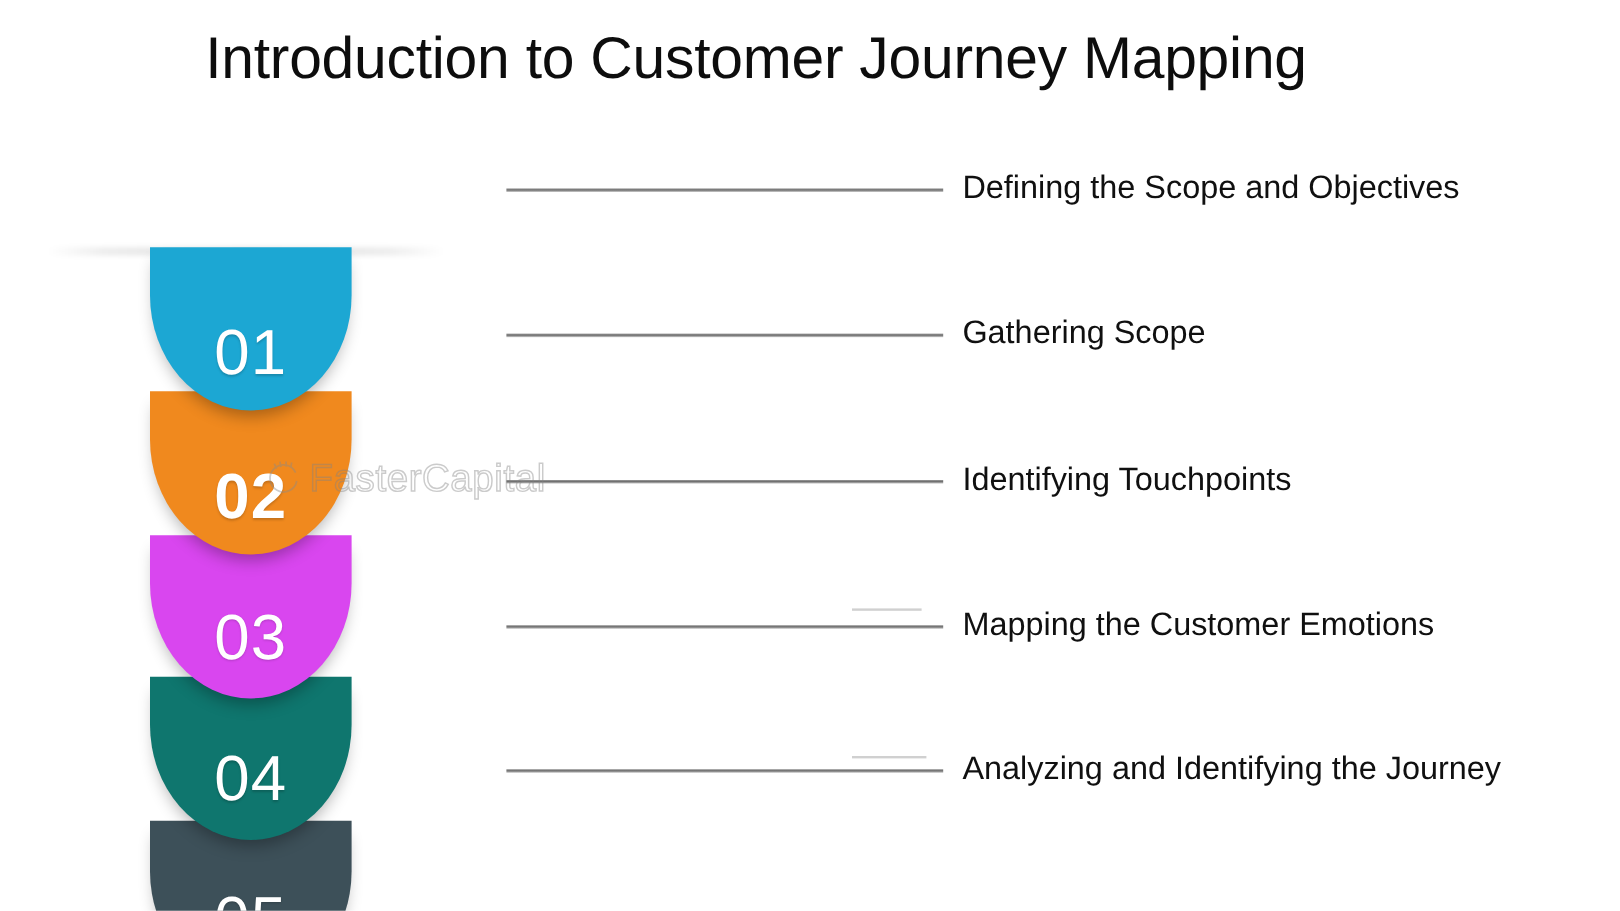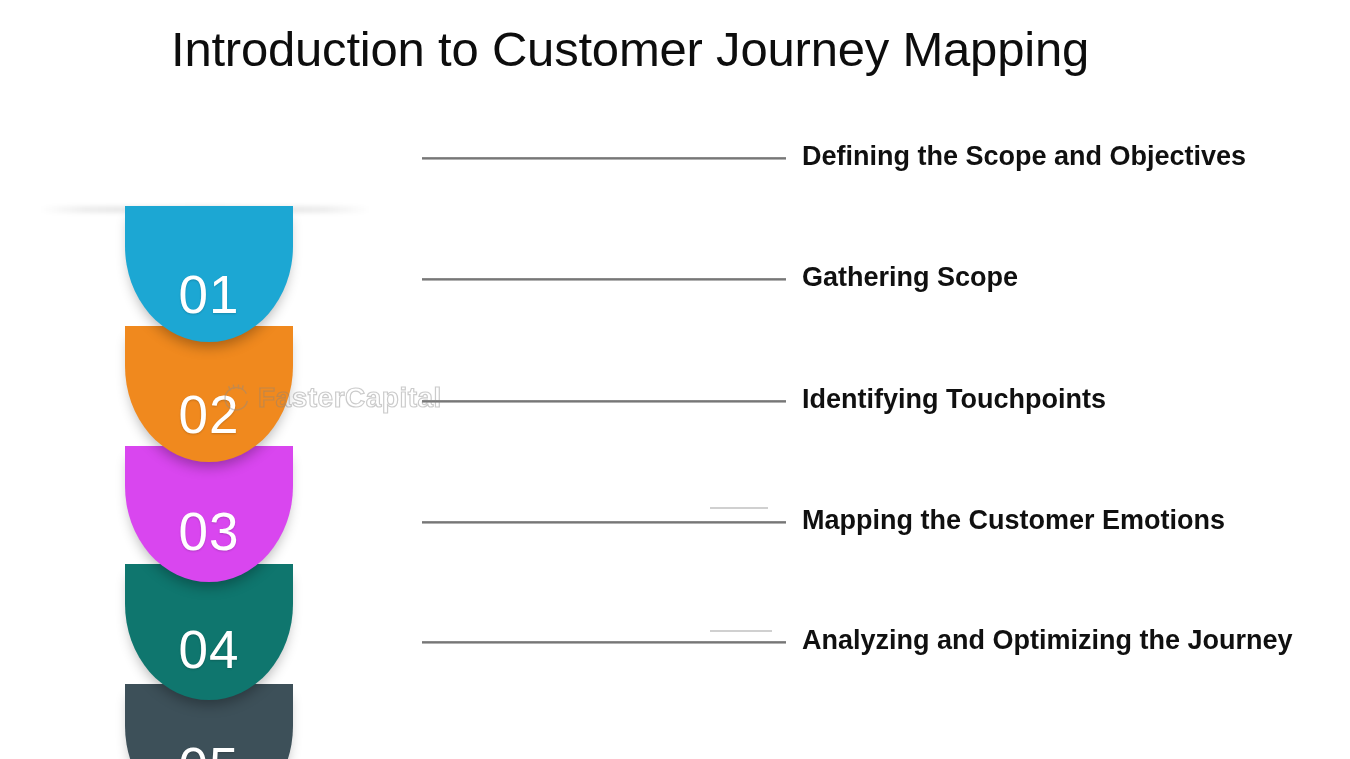--- a/index.html
+++ b/index.html
@@ -83,44 +83,43 @@
     text-shadow: 0 1px 2px rgba(0,0,0,0.18);
   }
 
   #tab-1 { top: 110px; height: 136px; z-index: 50; }
   #tab-2 { top: 230px; height: 136px; z-index: 40; }
   #tab-3 { top: 350px; height: 136px; z-index: 30; }
   #tab-4 { top: 468px; height: 136px; z-index: 20; }
   #tab-5 { top: 588px; height: 138px; z-index: 10; }
 
   #tab-1 .num { top: 58px; }
-  #tab-2 .num { top: 58px; }
+  #tab-2 .num { top: 58px; font-weight: bold; }
   #tab-3 .num { top: 55px; }
   #tab-4 .num { top: 55px; }
   #tab-5 .num { top: 52px; }
 
   
   #watermark {
     position: absolute;
     left: 222px;
     top: 378px;
     z-index: 90;
     display: flex;
     align-items: center;
     gap: 6px;
     pointer-events: none;
   }
   #watermark .wm-text {
-    font-size: 28px;
+    font-size: 32px;
     line-height: 40px;
     letter-spacing: 0.5px;
     color: rgba(255,255,255,0.0);
     -webkit-text-stroke: 1.2px rgba(130,130,130,0.42);
     font-family: "Liberation Sans", sans-serif;
-    font-weight: bold;
   }
   #watermark .wm-mark {
     width: 30px;
     height: 30px;
     opacity: 0.42;
   }
 
   
   .row {
     position: absolute;
@@ -141,21 +140,21 @@
     background: rgba(150,150,150,0.45);
   }
   .row .rlabel {
     position: absolute;
     left: 380px;
     top: -22px;
     width: 540px;
     font-size: 27px;
     line-height: 43px;
     color: #101010;
-    font-weight: 700;
+    font-weight: 400;
   }
 
   #row-1 { top: 157px; }
   #row-2 { top: 278px; }
   #row-3 { top: 400px; }
   #row-4 { top: 521px; }
   #row-5 { top: 641px; }
 
   #row-4 .rule-ghost { left: 288px; top: -14px; }
   #row-5 .rule-ghost { left: 288px; top: -11px; width: 62px; }
@@ -220,16 +219,16 @@
 
   <div class="row" id="row-4">
     <div class="rule-ghost"></div>
     <div class="rule"></div>
     <div class="rlabel">Mapping the Customer Emotions</div>
   </div>
 
   <div class="row" id="row-5">
     <div class="rule-ghost"></div>
     <div class="rule"></div>
-    <div class="rlabel">Analyzing and Optimizing the Journey</div>
+    <div class="rlabel">Analyzing and Identifying the Journey</div>
   </div>
 
 </div>
 
 </body></html>

